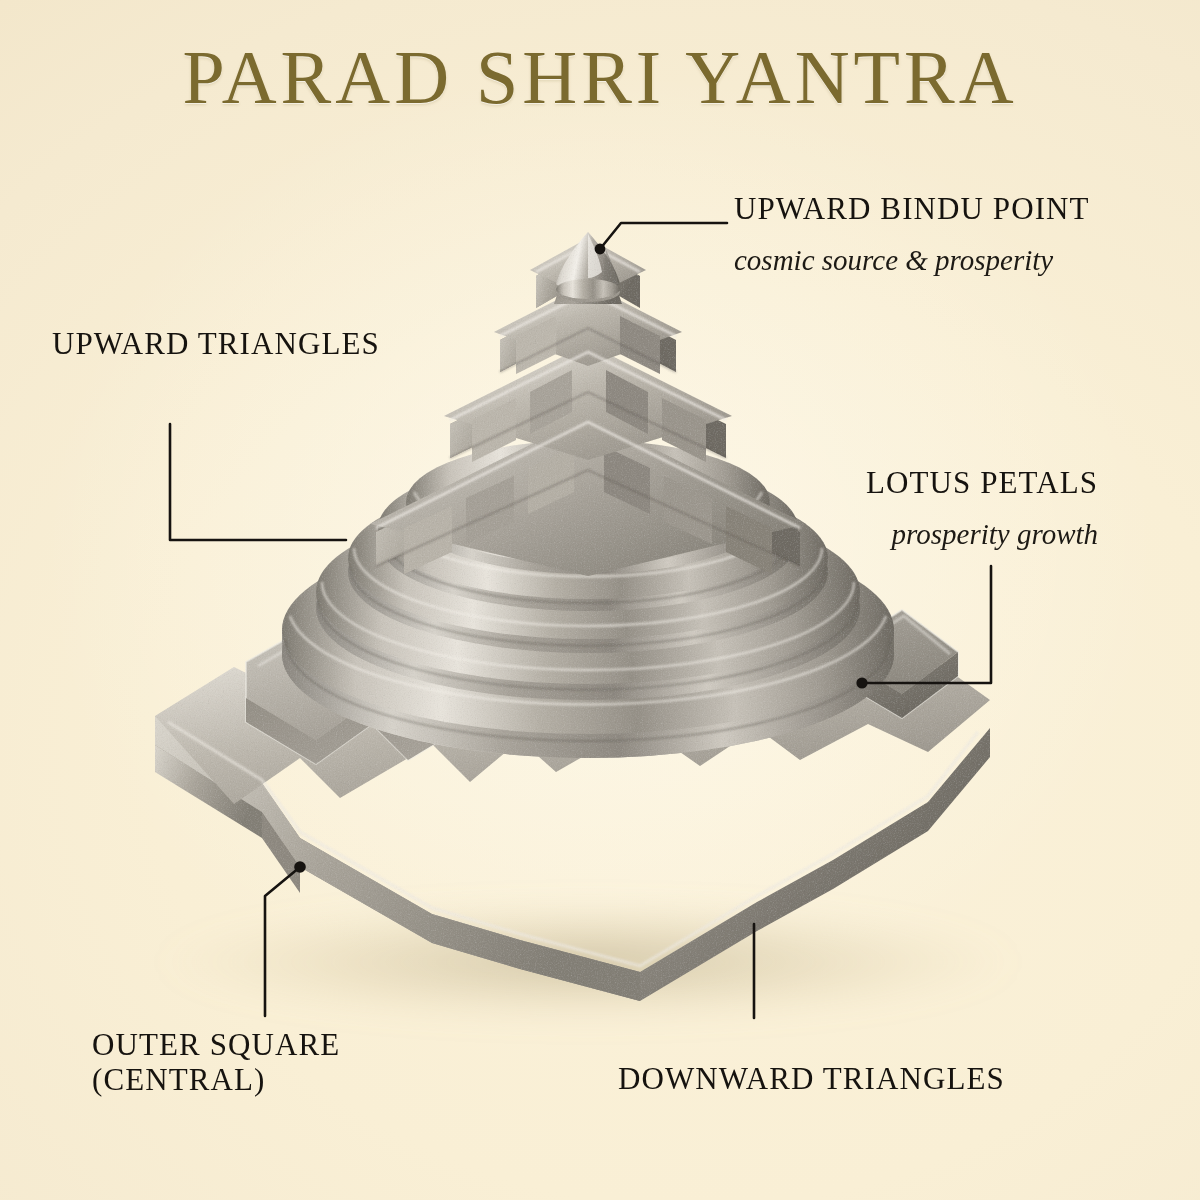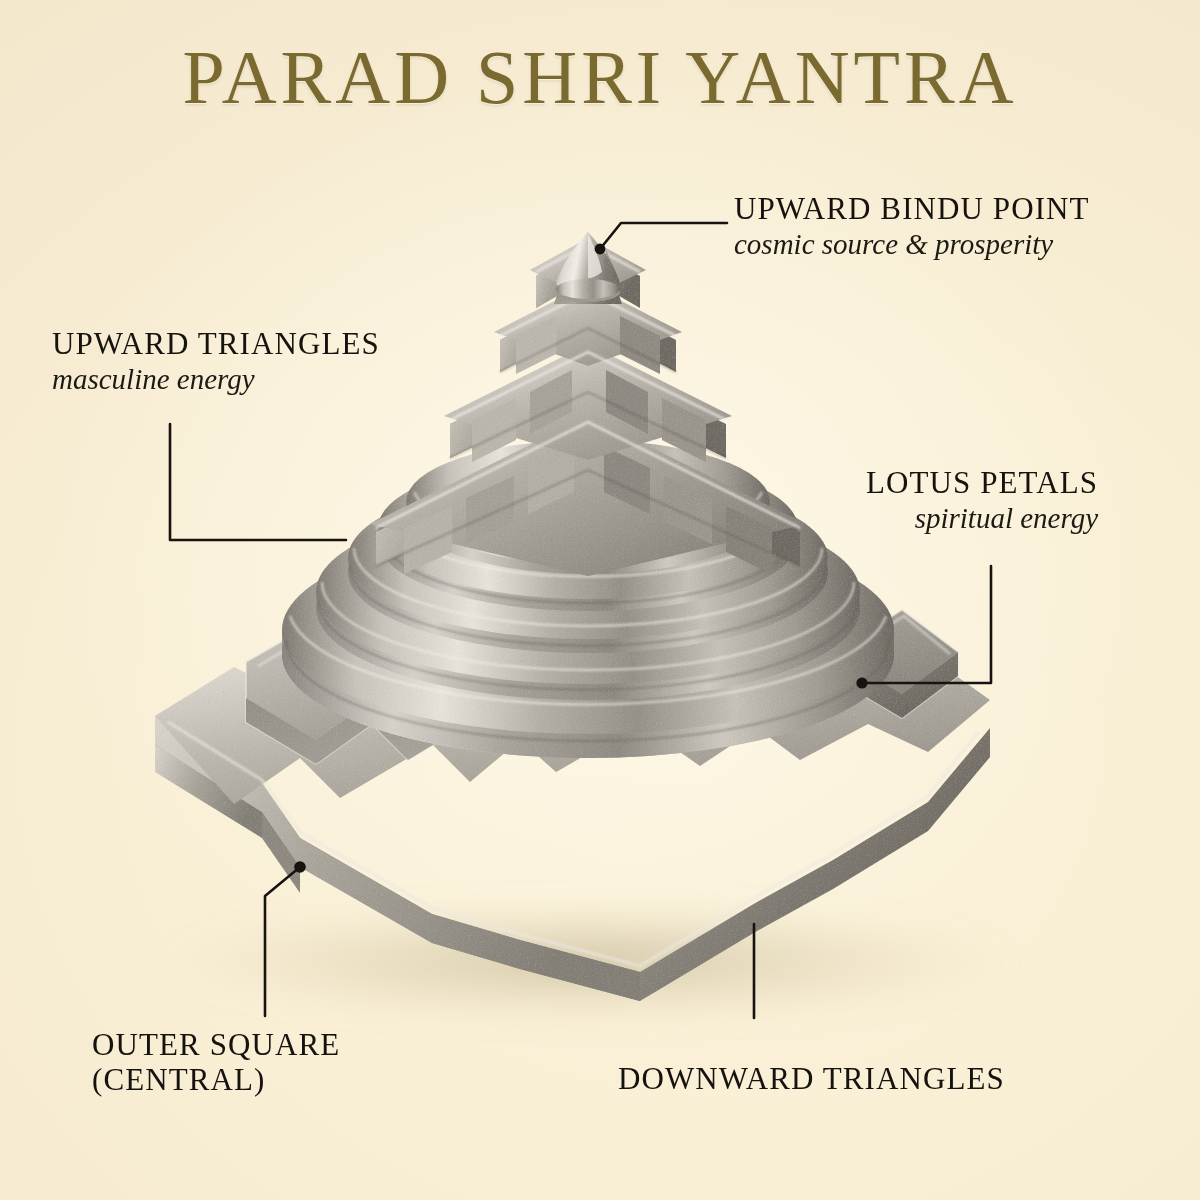--- a/index.html
+++ b/index.html
@@ -51,21 +51,21 @@
     letter-spacing: 1.1px;
     line-height: 1.12;
     color: #16130f;
     white-space: nowrap;
   }
   .label .lab-sub {
     font-size: 29px;
     font-style: italic;
     line-height: 1.2;
     color: #1d1a15;
-    margin-top: 0;
+    margin-top: 16px;
     white-space: nowrap;
   }
   .label.wrap .lab-title { white-space: normal; }
 
   #label-bindu      { top: 192px;  left: 734px; }
   #label-upward     { top: 327px;  left: 52px;  }
   #label-lotus      { top: 466px;  left: 866px; text-align: right; }
   #label-outer      { top: 1028px; left: 92px;  }
   #label-downward   { top: 1062px; left: 618px; }
 
@@ -352,26 +352,25 @@
     </g>
   </svg>
 
   <div class="label" id="label-bindu">
     <div class="lab-title">UPWARD BINDU POINT</div>
     <div class="lab-sub">cosmic source &amp; prosperity</div>
   </div>
 
   <div class="label" id="label-upward">
     <div class="lab-title">UPWARD TRIANGLES</div>
-    <div class="lab-sub">masculine energy</div>
   </div>
 
   <div class="label" id="label-lotus">
     <div class="lab-title">LOTUS PETALS</div>
-    <div class="lab-sub">spiritual energy</div>
+    <div class="lab-sub">prosperity growth</div>
   </div>
 
   <div class="label wrap" id="label-outer">
     <div class="lab-title">OUTER SQUARE</div>
     <div class="lab-title">(CENTRAL)</div>
   </div>
 
   <div class="label" id="label-downward">
     <div class="lab-title">DOWNWARD TRIANGLES</div>
   </div>

